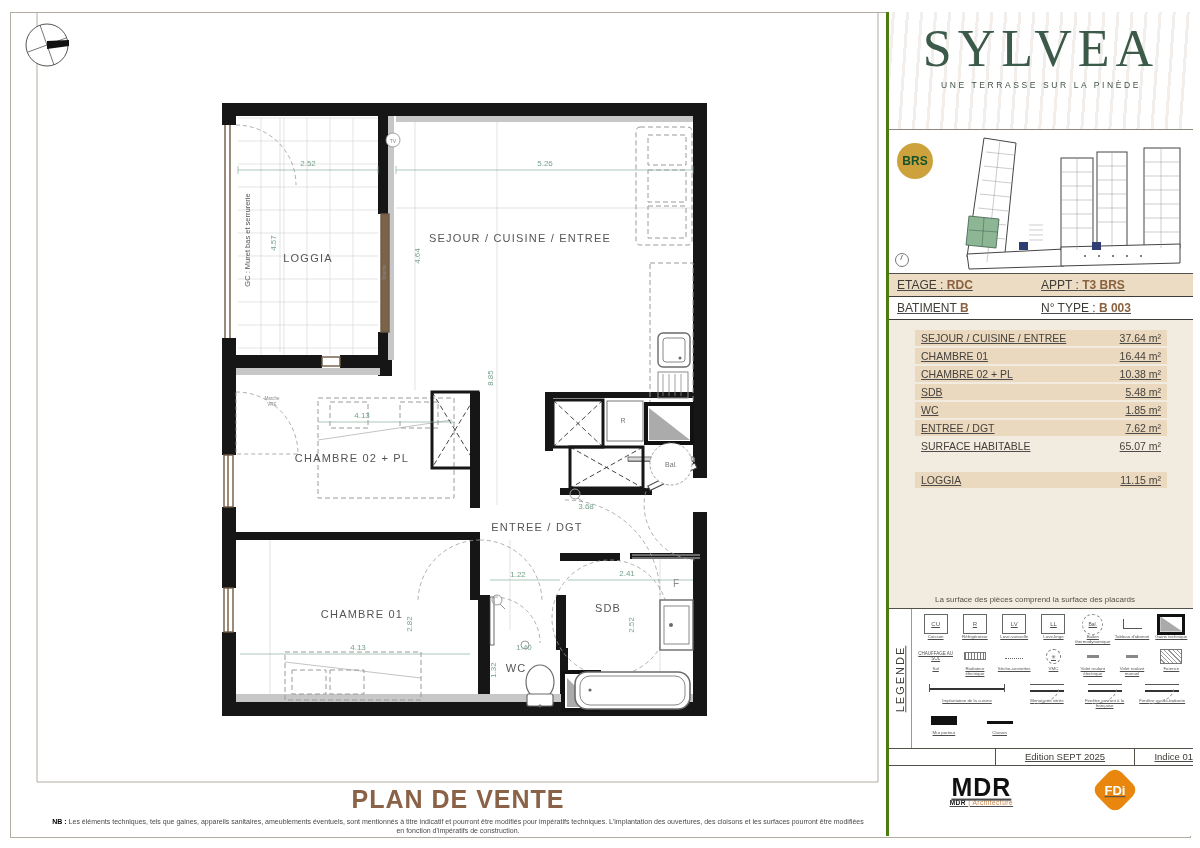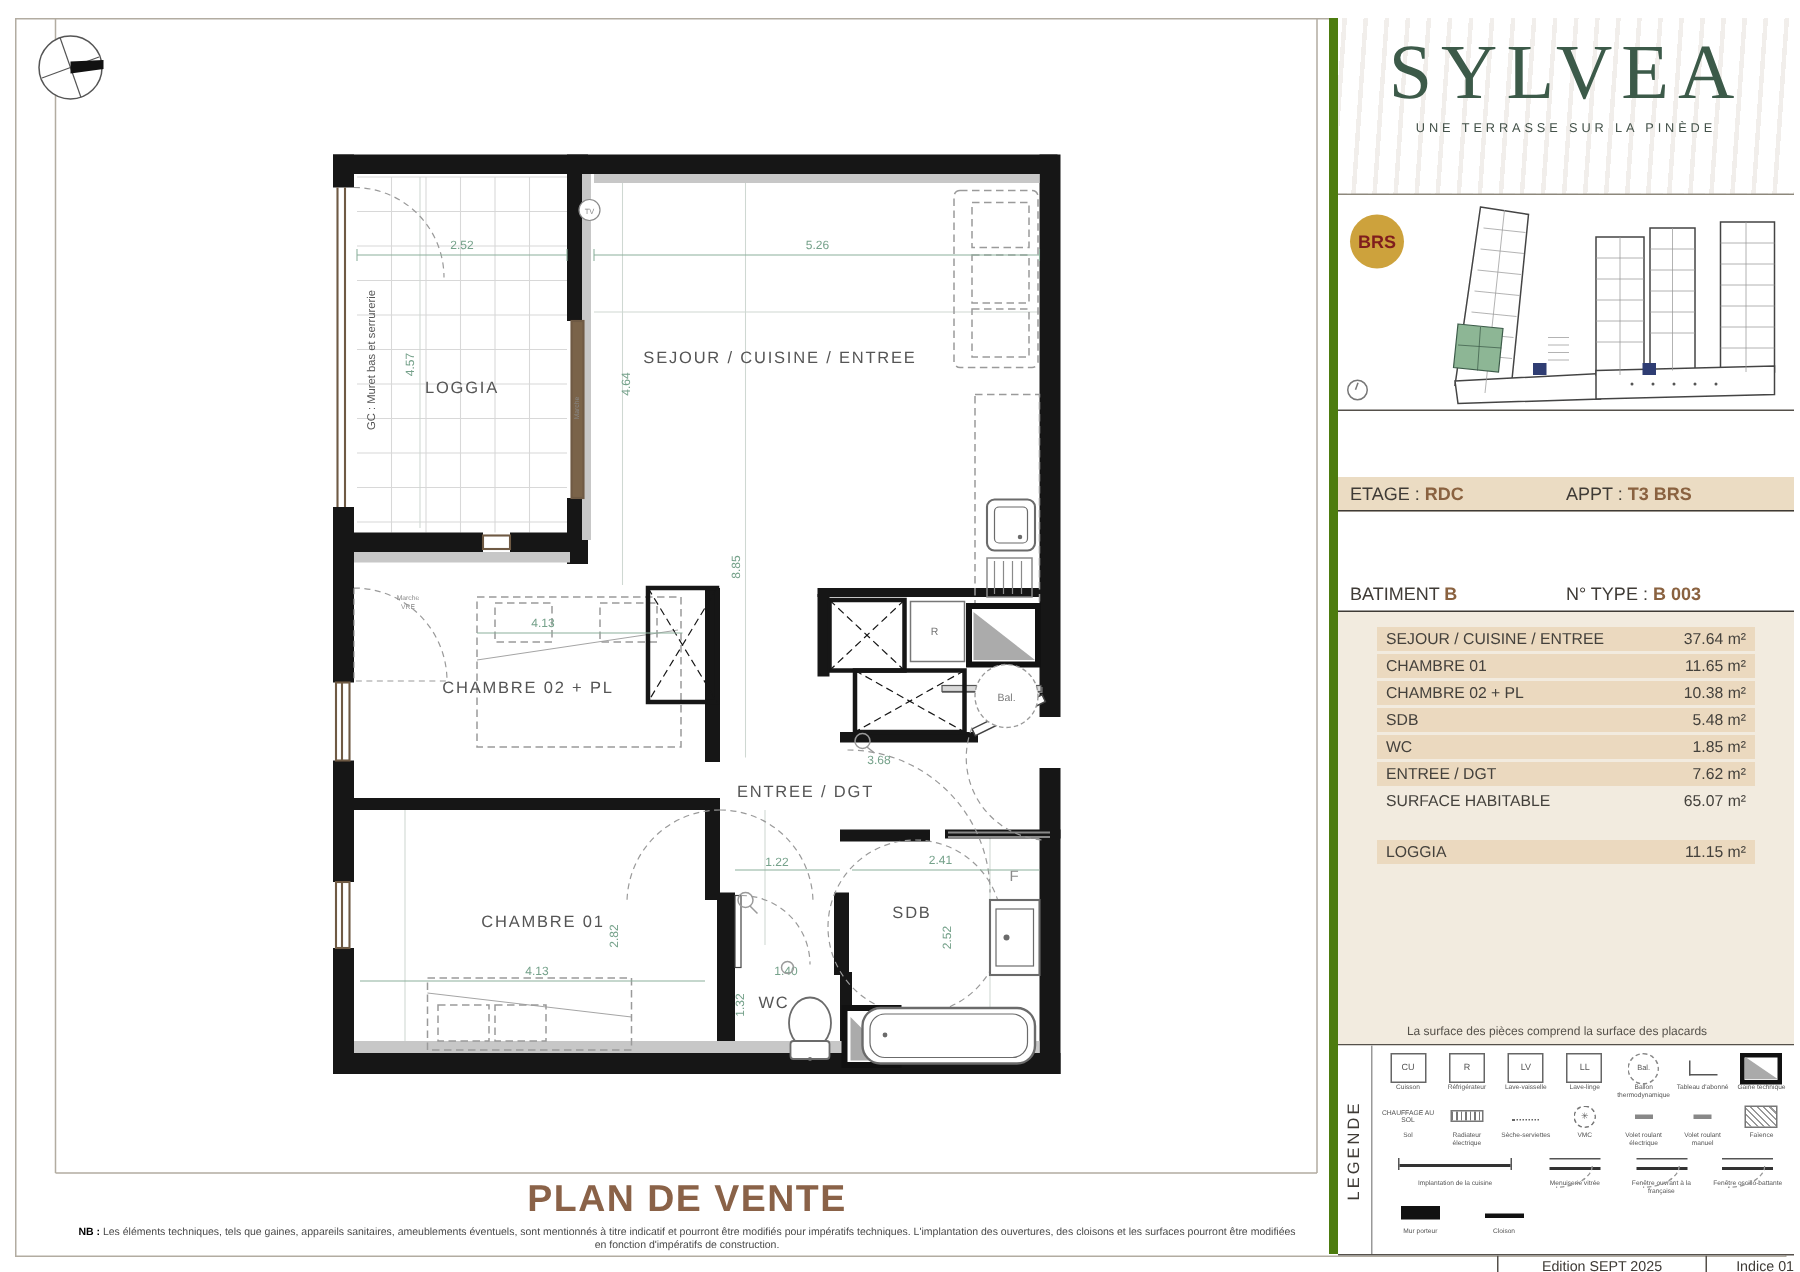--- a/index.html
+++ b/index.html
@@ -10,43 +10,43 @@
   .plan-svg{position:absolute;left:0;top:0;}
 
   
   .bottom-strip{position:absolute;left:38px;top:783px;width:840px;height:52px;text-align:center;}
   .plan-title{font-size:25px;font-weight:bold;color:#8a6248;letter-spacing:1px;margin-top:2px;}
   .nb-text{font-size:7px;color:#4a4a4a;line-height:9px;margin-top:3px;}
   .nb-text b{color:#000;}
 
   
   .sidebar{position:absolute;left:886px;top:12px;width:304px;height:824px;
-           border-left:6px solid #4d7c0f;background:#fff;}
+           border-left:3px solid #4d7c0f;background:#fff;text-decoration:underline;}
   .wood{position:relative;height:117px;border-bottom:1px solid #8d887c;
         background:
           repeating-linear-gradient(97deg,#d9c0a9 0px,#cdb196 7px,#e3cdb6 13px,#d5ba a2 19px,#d9c0a9 26px),
           linear-gradient(180deg,#d8bea6,#cfb398);
         background-blend-mode:multiply;}
   .wood-grain{position:absolute;inset:0;
         background:repeating-linear-gradient(94deg,rgba(255,255,255,.25) 0 3px,rgba(120,90,60,.10) 3px 6px,rgba(255,255,255,0) 6px 14px);}
   .brand{position:absolute;width:100%;text-align:center;top:8px;}
   .brand-name{font-family:"Liberation Serif",serif;font-size:52px;font-weight:400;
         color:#3c5a49;letter-spacing:6px;line-height:58px;}
   .brand-tag{font-size:8.5px;letter-spacing:2.6px;color:#44524a;margin-top:2px;}
   .reperage-bar{height:22px;background:#e9e3d5;border-bottom:1px solid #8d887c;
         text-align:center;font-size:12px;letter-spacing:1.5px;color:#4a4a4a;line-height:22px;}
   .miniplan{position:relative;height:143px;background:#fff;border-bottom:1px solid #55504a;}
   .brs-badge{position:absolute;left:8px;top:13px;width:36px;height:36px;border-radius:50%;
-        background:#cda23c;color:#7f1d1d;font-weight:bold;font-size:12px;text-align:center;line-height:36px;}
+        background:#cda23c;color:#14532d;font-weight:bold;font-size:12px;text-align:center;line-height:36px;}
   .mini-compass{position:absolute;left:6px;bottom:6px;width:12px;height:12px;border:1px solid #777;
         border-radius:50%;}
   .mini-compass:after{content:"";position:absolute;left:5px;top:1px;width:1px;height:5px;background:#777;transform:rotate(20deg);}
 
   .unit-row{height:22px;display:flex;align-items:center;font-size:12px;
-        border-bottom:1px solid #3f3b36;padding:0 8px;color:#3f3b36;margin-top:44px;}
+        border-bottom:1px solid #3f3b36;padding:0 8px;color:#3f3b36;}
   .unit-row.tan{background:#ebdcc3;}
   .unit-row .cell{width:50%;}
   .accent{color:#8a6240;font-weight:bold;}
 
   .surfaces{position:relative;height:289px;background:#f2ebdf;border-bottom:1px solid #55504a;
         padding:10px 26px 0 26px;box-sizing:border-box;}
   .s-row{display:flex;justify-content:space-between;align-items:center;height:16px;margin-bottom:2px;
         background:#ebd9bf;font-size:10.5px;padding:0 6px;color:#44413c;}
   .s-row.clear{background:transparent;align-items:center;}
   .s-row.gap{background:transparent;height:14px;}
@@ -393,21 +393,21 @@
         <span class="accent">B 003</span></div>
     </div>
 
     <div class="surfaces">
       <div class="s-row">
         <span>SEJOUR / CUISINE / ENTREE</span>
           <span>37.64 m²</span>
         </div>
       <div class="s-row">
         <span>CHAMBRE 01</span>
-          <span>11.65 m²</span>
+          <span>16.44 m²</span>
         </div>
       <div class="s-row">
         <span>CHAMBRE 02 + PL</span>
           <span>10.38 m²</span>
         </div>
       <div class="s-row">
         <span>SDB</span>
           <span>5.48 m²</span>
         </div>
       <div class="s-row">

